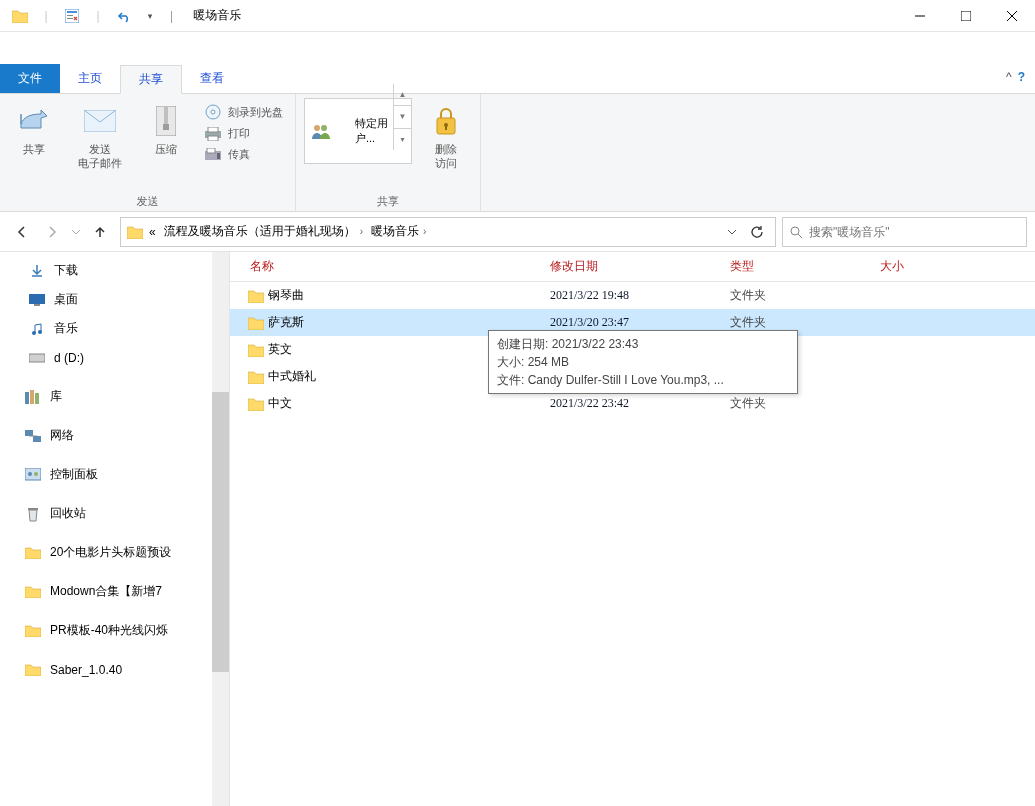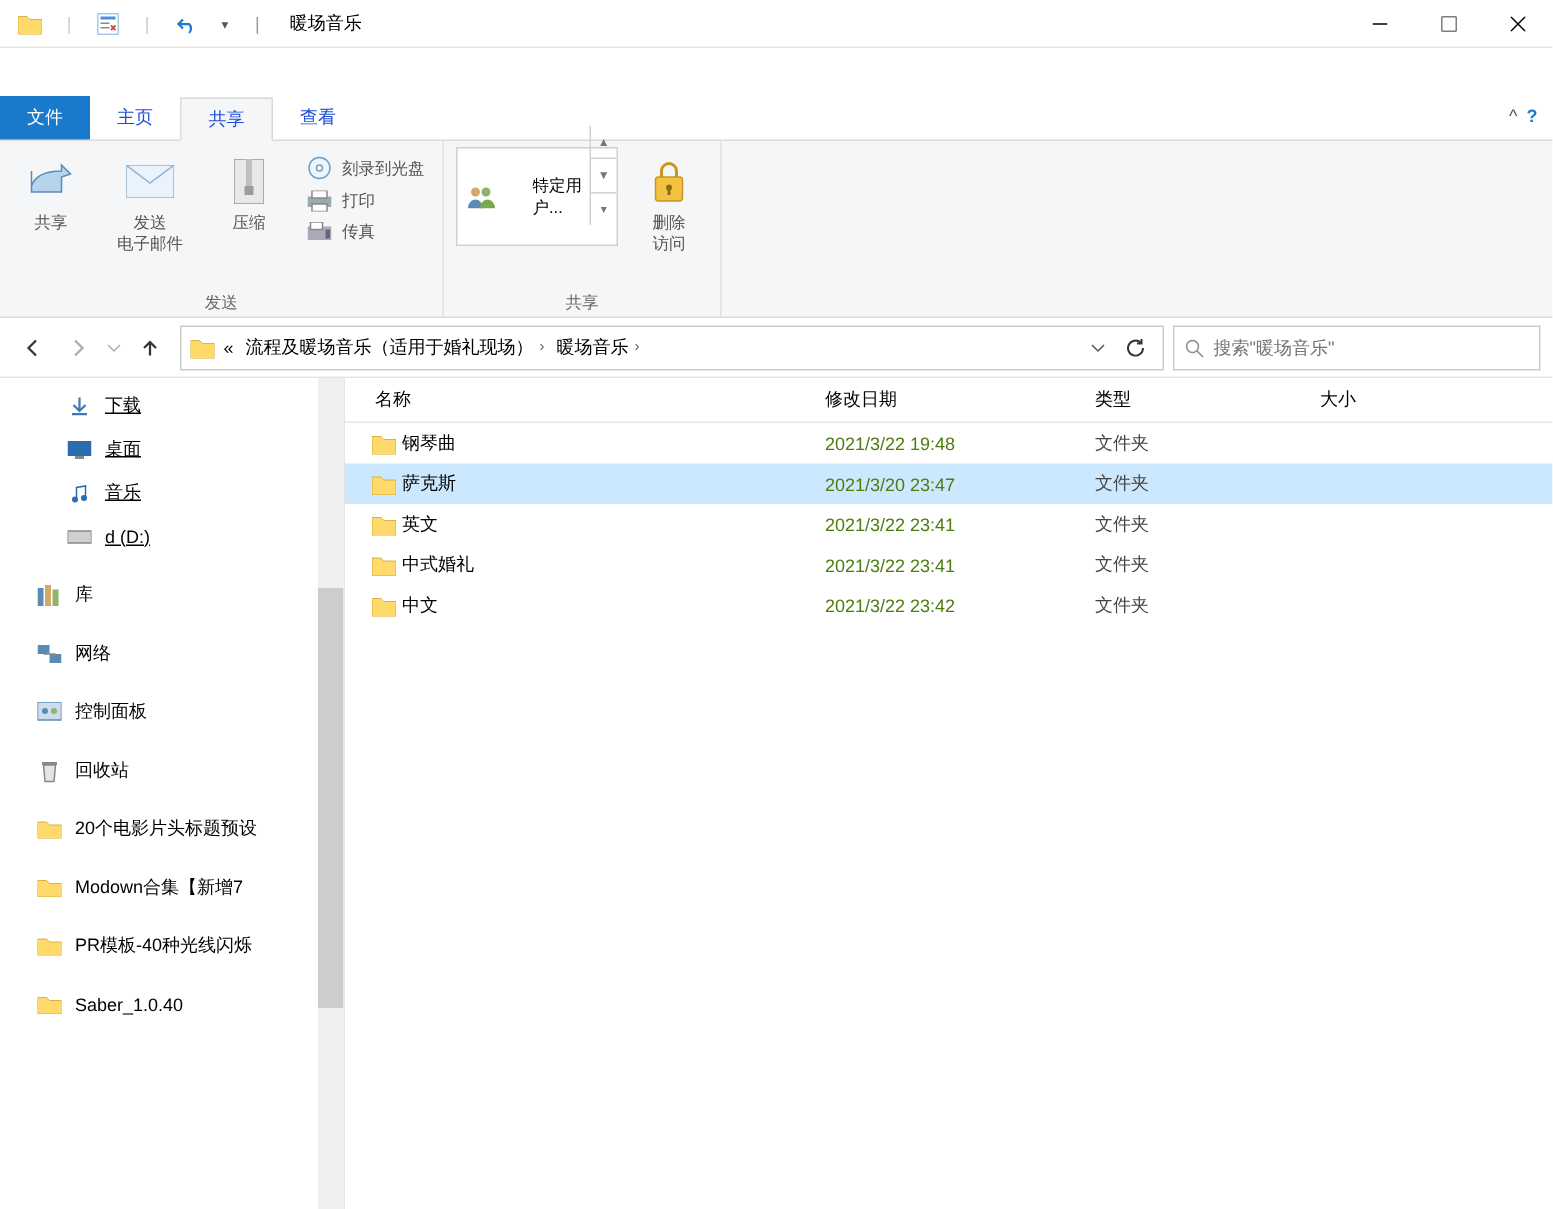--- a/index.html
+++ b/index.html
@@ -42,39 +42,39 @@
 .crumb { display: flex; align-items: center; padding: 0 4px; cursor: pointer; font-size: 12px; height: 28px; }
 .crumb .chev { margin-left: 4px; color: #666; font-size: 10px; }
 .addr-right { margin-left: auto; display: flex; align-items: center; }
 .search-box { width: 245px; height: 30px; border: 1px solid #ccc; display: flex; align-items: center; padding: 0 6px; background: #fff; }
 .search-box input { border: none; outline: none; font-size: 12px; flex: 1; color: #666; background: transparent; }
 
 
 .body-row { display: flex; height: calc(806px - 32px - 30px - 118px - 40px - 26px); }
 .nav-pane { width: 230px; overflow: hidden; padding-top: 4px; font-size: 12px; border-right: 1px solid #e5e5e5; position: relative; }
 .nav-item { display: flex; align-items: center; height: 29px; padding-left: 44px; gap: 8px; cursor: pointer; white-space: nowrap; }
-.nav-item.indent2 { padding-left: 44px; text-decoration: underline; }
+.nav-item.indent2 { padding-left: 28px; }
 .nav-item.indent1 { padding-left: 24px; }
 .nav-item .nic { width: 18px; display: flex; justify-content: center; }
 .nav-gap { height: 10px; }
 .nav-scroll-tray { position: absolute; right: 0; top: 0; bottom: 0; width: 17px; background: #f0f0f0; }
 .nav-scroll-thumb { position: absolute; right: 0; top: 140px; width: 17px; height: 280px; background: #cdcdcd; }
 
 .content { flex: 1; display: flex; flex-direction: column; position: relative; }
-.col-header { display: flex; height: 30px; align-items: center; border-bottom: 1px solid #e5e5e5; font-size: 12px; color: #000000; }
+.col-header { display: flex; height: 30px; align-items: center; border-bottom: 1px solid #e5e5e5; font-size: 12px; color: #b91c1c; }
 .col-name { width: 320px; padding-left: 20px; }
 .col-date { width: 180px; }
 .col-type { width: 150px; }
 .col-size { flex: 1; }
 
 .file-row { display: flex; align-items: center; height: 27px; font-size: 12px; padding-left: 14px; cursor: pointer; }
 .file-row.selected { background: #cce8ff; }
 .file-icon { width: 24px; display: flex; justify-content: center; }
 .file-name { width: 282px; }
-.file-date { width: 180px; color: #4d7c0f; }
+.file-date { width: 180px; color: #0f172a; font-family: Liberation Serif, serif; }
 .file-type { width: 150px; color: #444; }
 
 
 .tooltip { position: absolute; background: #fff; border: 1px solid #767676; padding: 4px 8px; font-size: 12px; line-height: 1.5; color: #444; box-shadow: 2px 2px 4px rgba(0,0,0,.15); }
 
 
 .status-bar { height: 26px; border-top: 4px solid #6d28d9; display: flex; align-items: center; padding: 0 10px; font-size: 12px; color: #333; }
 .status-right { margin-left: auto; display: flex; gap: 2px; }
 .view-btn { width: 24px; height: 20px; border: 1px solid #ccc; display: flex; align-items: center; justify-content: center; cursor: pointer; }
 .view-btn.active { background: #cce8ff; border-color: #99d1ff; }
@@ -491,20 +491,25 @@
             <svg width="16" height="14" viewBox="0 0 16 14">
               <path d="M0 2h6l2 2h8v10H0z" fill="#ffd96a" stroke="#c9a227" stroke-width=".5"></path>
             </svg>
           </span>
           <span class="file-name">中文</span>
           <span class="file-date">2021/3/22 23:42</span>
           <span class="file-type">文件夹</span>
         </div>
       </div>
 
+    <div class="tooltip" style="left:258px; top:78px; width:310px">
+      <div>创建日期: 2021/3/22 23:43</div>
+      <div>大小: 254 MB</div>
+      <div>文件: Candy Dulfer-Still I Love You.mp3, ...</div>
+    </div>
   </div>
 </div>
 
 <div class="status-bar">
   <span>5 个项目</span>
   <div class="status-right">
     <div class="view-btn active">
         <svg width="14" height="12">
           <line x1="0" y1="2" x2="14" y2="2" stroke="#2b6cb0"></line>
           <line x1="0" y1="6" x2="14" y2="6" stroke="#2b6cb0"></line>

